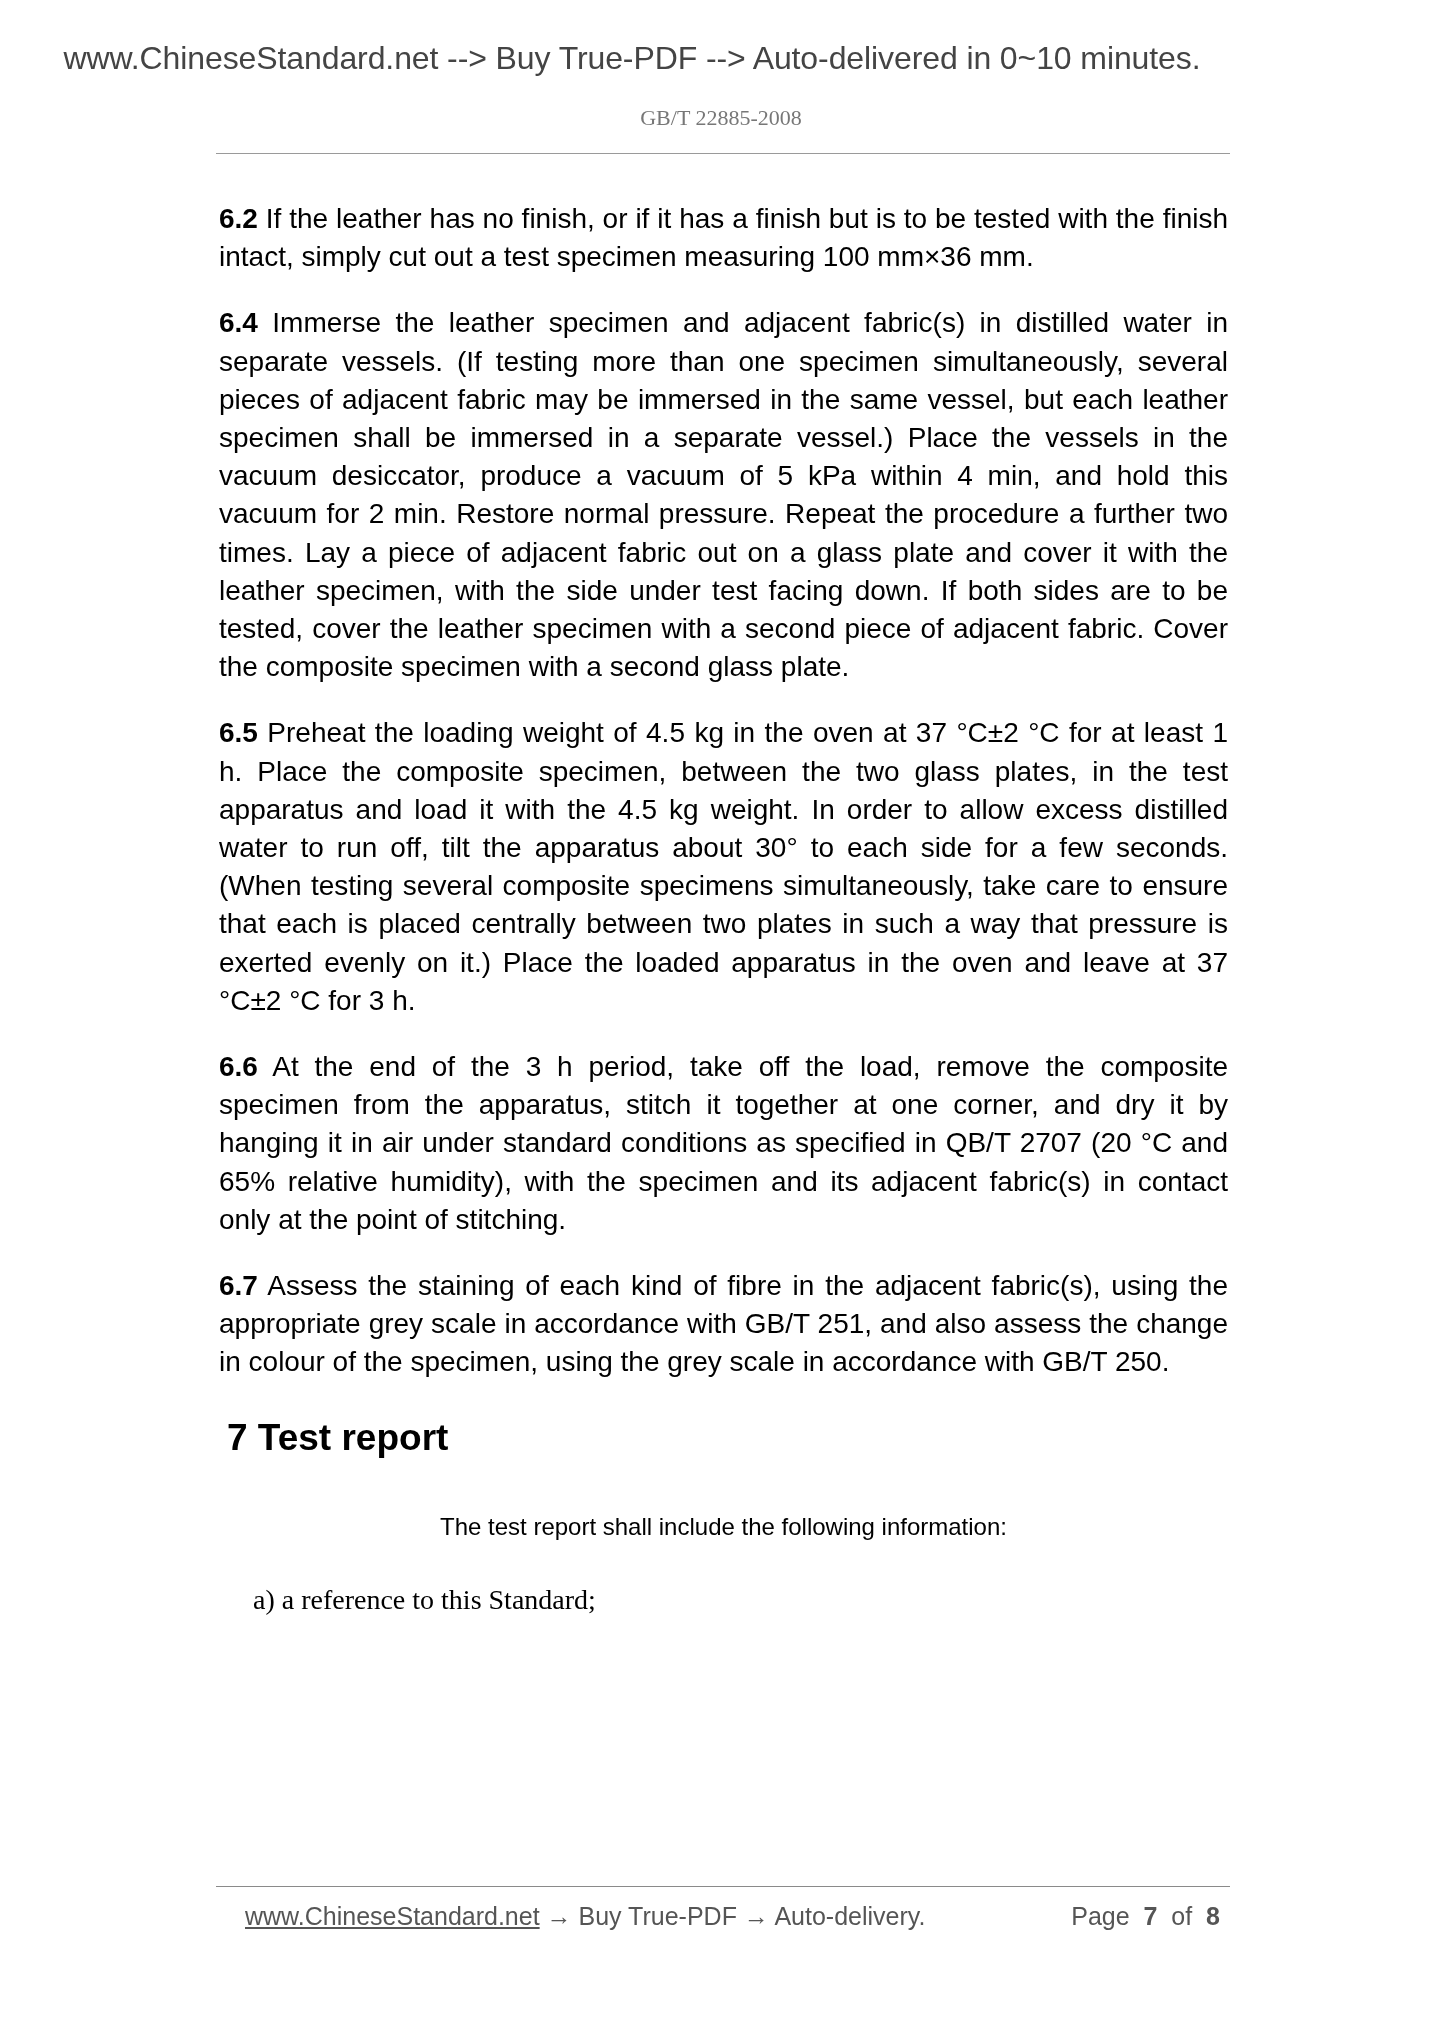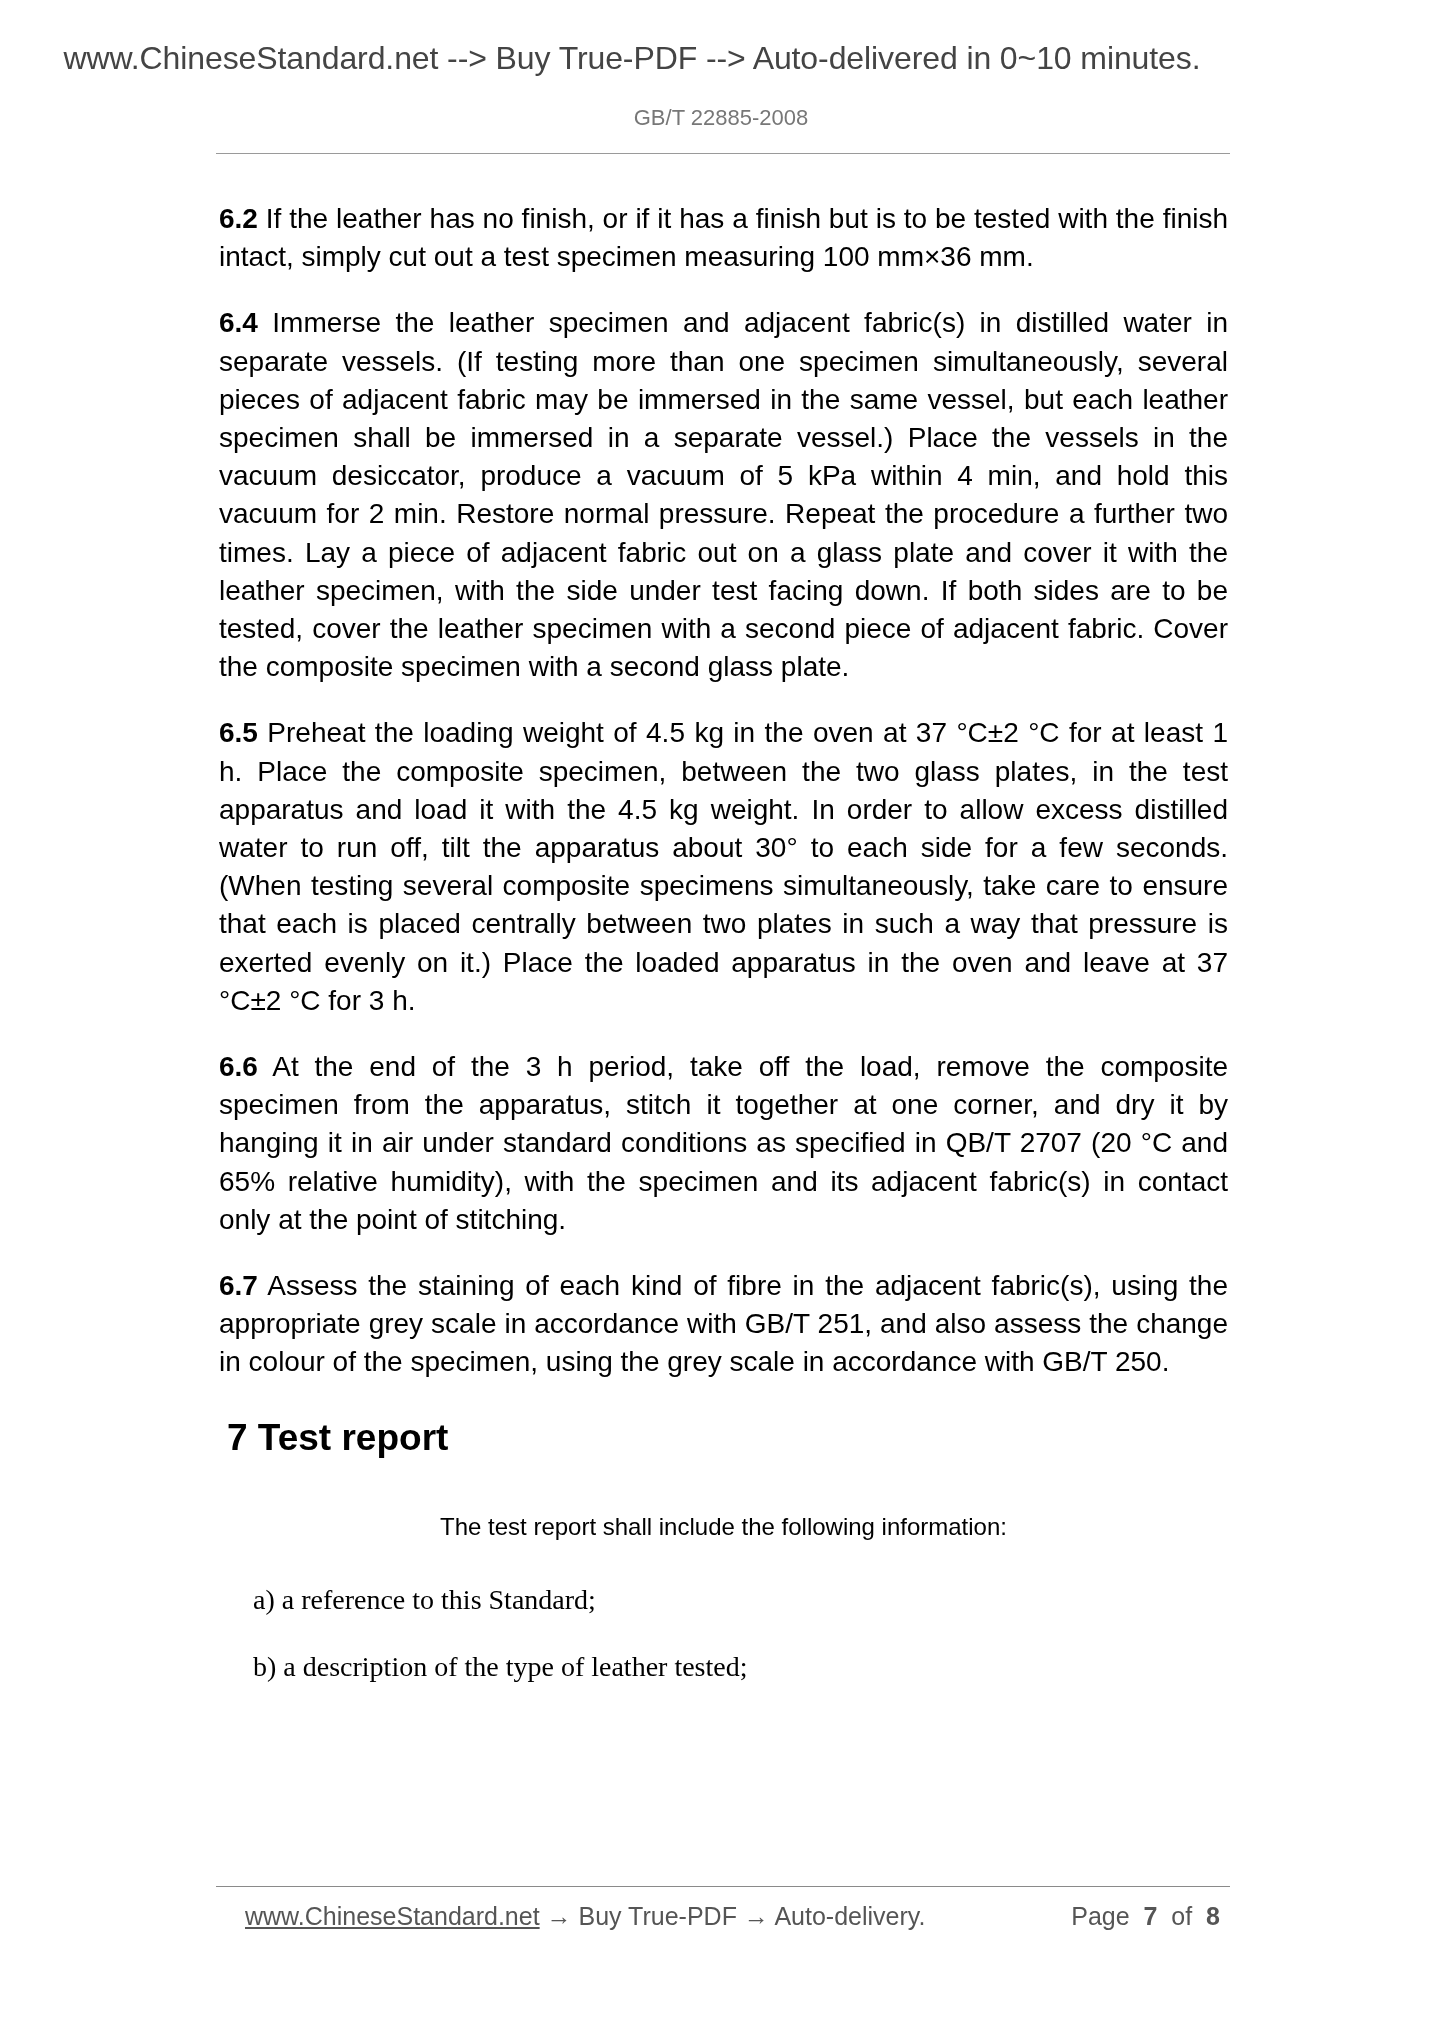--- a/index.html
+++ b/index.html
@@ -7,21 +7,21 @@
       width: 1445px; height: 2044px; position: relative; overflow: hidden;
       font-family: "Liberation Sans", sans-serif; color: #000;
     }
     .banner {
       position: absolute; left: 8px; top: 38px; width: 1248px;
       text-align: center; font-size: 32px; color: #444; line-height: 40px;
       letter-spacing: -0.1px;
     }
     .docid {
       position: absolute; left: 0; top: 104px; width: 1442px;
-      text-align: center; font-size: 22px; color: #777; line-height: 28px;
+      text-align: center; font-size: 22px; color: #777; line-height: 28px; font-family: Liberation Serif, serif;
     }
     .rule-top {
       position: absolute; left: 216px; top: 153px; width: 1014px; height: 0;
       border-top: 1.5px solid #9a9a9a;
     }
     .content {
       position: absolute; left: 219px; top: 200px; width: 1009px;
     }
     .para {
       font-size: 28px; line-height: 38.2px; text-align: justify;
@@ -55,21 +55,20 @@
 <div class="content">
   <p class="para"><span class="num">6.2</span> <span>If the leather has no finish, or if it has a finish but is to be tested with the finish intact, simply cut out a test specimen measuring 100 mm×36 mm.</span></p>
   <p class="para"><span class="num">6.4</span> <span>Immerse the leather specimen and adjacent fabric(s) in distilled water in separate vessels. (If testing more than one specimen simultaneously, several pieces of adjacent fabric may be immersed in the same vessel, but each leather specimen shall be immersed in a separate vessel.) Place the vessels in the vacuum desiccator, produce a vacuum of 5 kPa within 4 min, and hold this vacuum for 2 min. Restore normal pressure. Repeat the procedure a further two times. Lay a piece of adjacent fabric out on a glass plate and cover it with the leather specimen, with the side under test facing down. If both sides are to be tested, cover the leather specimen with a second piece of adjacent fabric. Cover the composite specimen with a second glass plate.</span></p>
   <p class="para"><span class="num">6.5</span> <span>Preheat the loading weight of 4.5 kg in the oven at 37 °C±2 °C for at least 1 h. Place the composite specimen, between the two glass plates, in the test apparatus and load it with the 4.5 kg weight. In order to allow excess distilled water to run off, tilt the apparatus about 30° to each side for a few seconds. (When testing several composite specimens simultaneously, take care to ensure that each is placed centrally between two plates in such a way that pressure is exerted evenly on it.) Place the loaded apparatus in the oven and leave at 37 °C±2 °C for 3 h.</span></p>
   <p class="para"><span class="num">6.6</span> <span>At the end of the 3 h period, take off the load, remove the composite specimen from the apparatus, stitch it together at one corner, and dry it by hanging it in air under standard conditions as specified in QB/T 2707 (20 °C and 65% relative humidity), with the specimen and its adjacent fabric(s) in contact only at the point of stitching.</span></p>
   <p class="para"><span class="num">6.7</span> <span>Assess the staining of each kind of fibre in the adjacent fabric(s), using the appropriate grey scale in accordance with GB/T 251, and also assess the change in colour of the specimen, using the grey scale in accordance with GB/T 250.</span></p>
 
   <h2 class="heading">7 Test report</h2>
   <p class="intro">The test report shall include the following information:</p>
   <p class="list-item">a) a reference to this Standard;</p>
-  <p class="list-item">b) a description of the type of leather tested;</p>
 </div>
 
 <div class="rule-bottom"></div>
 <div class="footer">
   <span class="link">www.ChineseStandard.net</span>
   <span>→</span>
   <span>Buy True-PDF</span>
   <span>→</span>
   <span>Auto-delivery.</span>
   <span class="page"><span>Page</span>&nbsp; <b>7</b>&nbsp; <span>of</span>&nbsp; <b>8</b></span>

